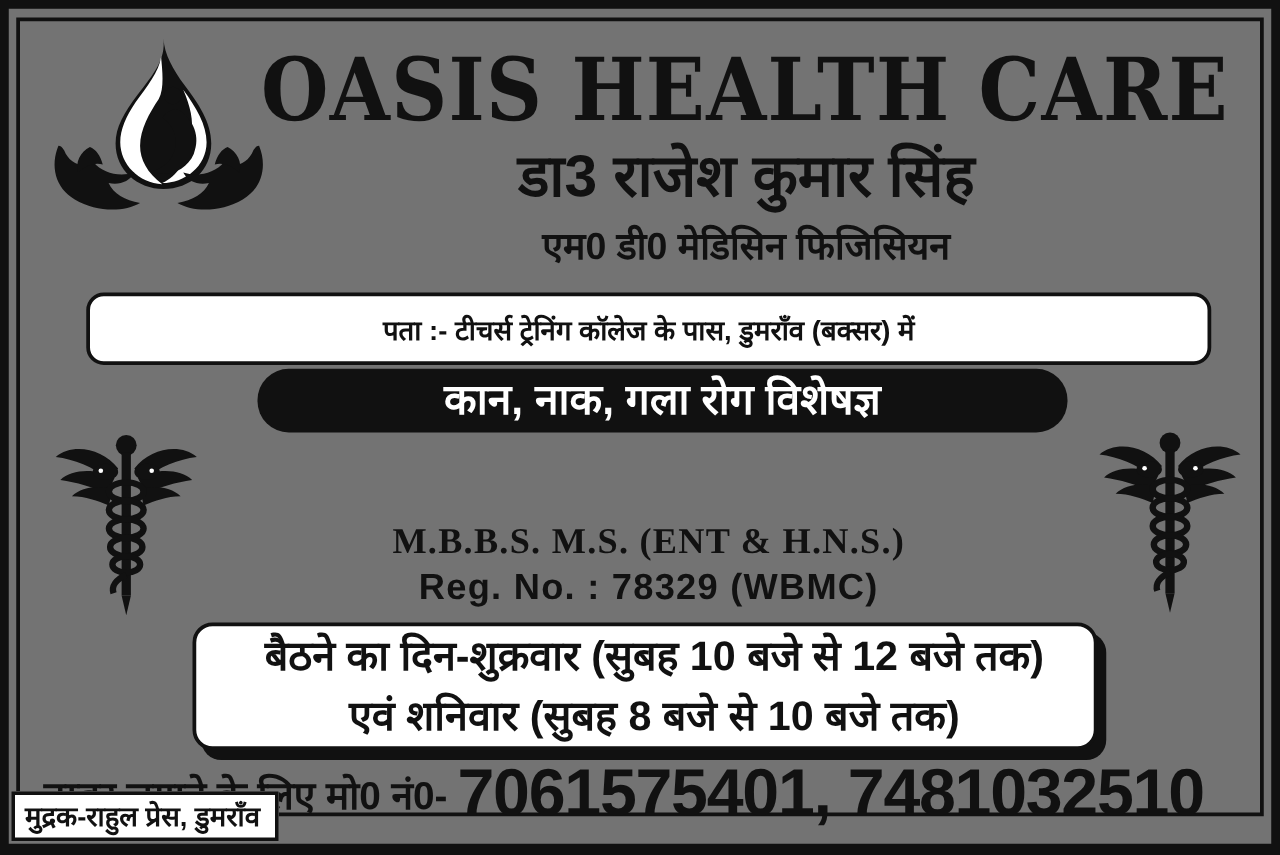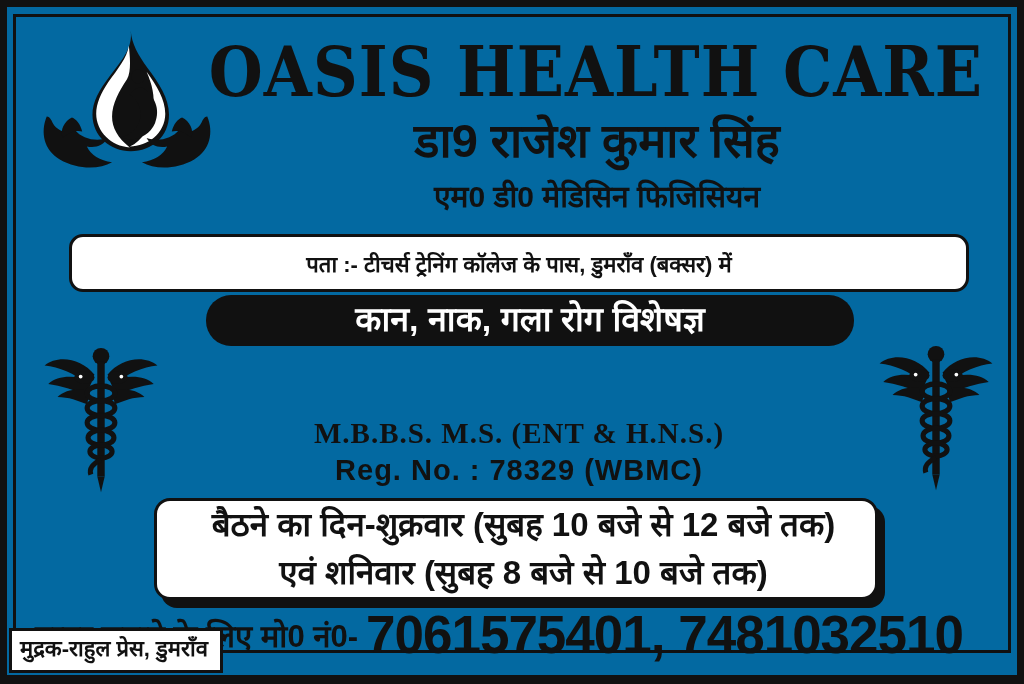--- a/index.html
+++ b/index.html
@@ -1,17 +1,17 @@
 <!DOCTYPE html>
 <html><head>
 <meta charset="utf-8">
 <style>
   html,body{margin:0;padding:0;background:#e8e8e8;}
   .poster{
-    position:relative; width:1024px; height:684px; background:#0369a1;
+    position:relative; width:1024px; height:684px; background:#737373;
     box-sizing:border-box; overflow:hidden;
     border:7px solid #111; border-bottom-width:9px;
     font-family:"Liberation Sans", sans-serif; color:#111;
   }
   .frame{
     position:absolute; top:7px; left:6px; right:6px; bottom:22px;
     border:3px solid #111; pointer-events:none;
   }
   .abs{position:absolute;}
 
@@ -72,21 +72,21 @@
     left:28px; top:597px; width:980px;
     display:flex; align-items:center; white-space:nowrap;
   }
   .phone-label{font-size:31px; font-weight:bold;}
   .phone-numbers{
     font-size:53px; font-weight:bold; letter-spacing:-1px; margin-left:8px;
     font-family:"Liberation Sans", sans-serif;
   }
   .printer-box{
     left:2px; bottom:2px; background:#fff; border:3px solid #111;
-    padding:1px 12px 8px 8px; font-size:22px; font-weight:bold;
+    padding:1px 12px 3px 8px; font-size:22px; font-weight:bold;
     white-space:nowrap; z-index:5;
   }
   svg{display:block;}
 </style>
 </head>
 <body>
 
 <div class="poster">
   <div class="frame"></div>
 
@@ -104,21 +104,21 @@
         <path d="M41 97 C33 101 28 110 31 119 C37 113 45 110 52 112 C50 104 46 99 41 97 Z"></path>
       </g>
       <g fill="#111" transform="translate(200,0) scale(-1,1)">
         <path d="M14 96 C7 113 11 132 28 142 C47 153 70 153 84 145 C71 143 61 137 57 128 C66 130 75 127 79 119 C67 123 52 120 44 110 C36 116 23 111 19 100 C17 97 16 96 14 96 Z"></path>
         <path d="M41 97 C33 101 28 110 31 119 C37 113 45 110 52 112 C50 104 46 99 41 97 Z"></path>
       </g>
     </svg>
   </div>
 
   <div class="abs clinic-title">OASIS HEALTH CARE</div>
-  <div class="abs doc1-name">डा9 राजेश कुमार सिंह</div>
+  <div class="abs doc1-name">डा3 राजेश कुमार सिंह</div>
   <div class="abs doc1-qual">एम0 डी0 मेडिसिन फिजिसियन</div>
 
   <div class="abs address-box">
     <span>पता :- टीचर्स ट्रेनिंग कॉलेज के पास, डुमराँव (बक्सर) में</span>
   </div>
 
   <div class="abs specialty-pill">
     <span>कान, नाक, गला रोग विशेषज्ञ</span>
   </div>
 

